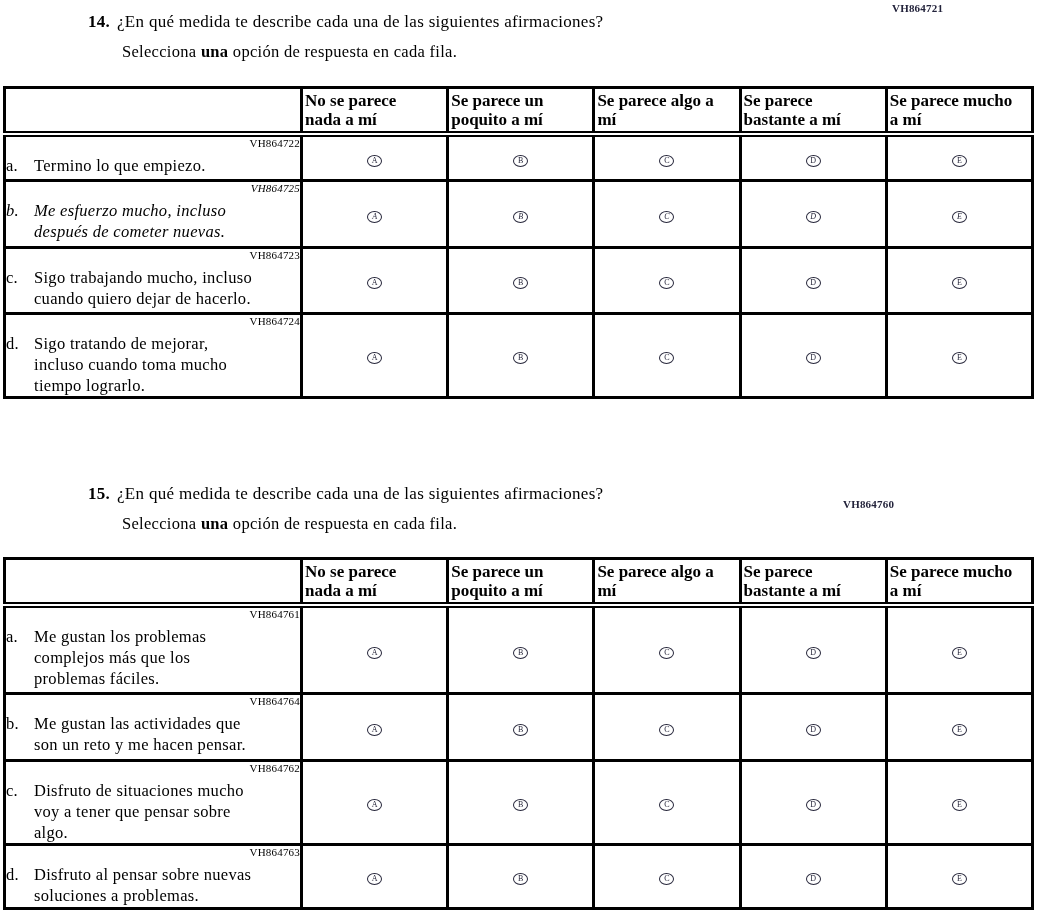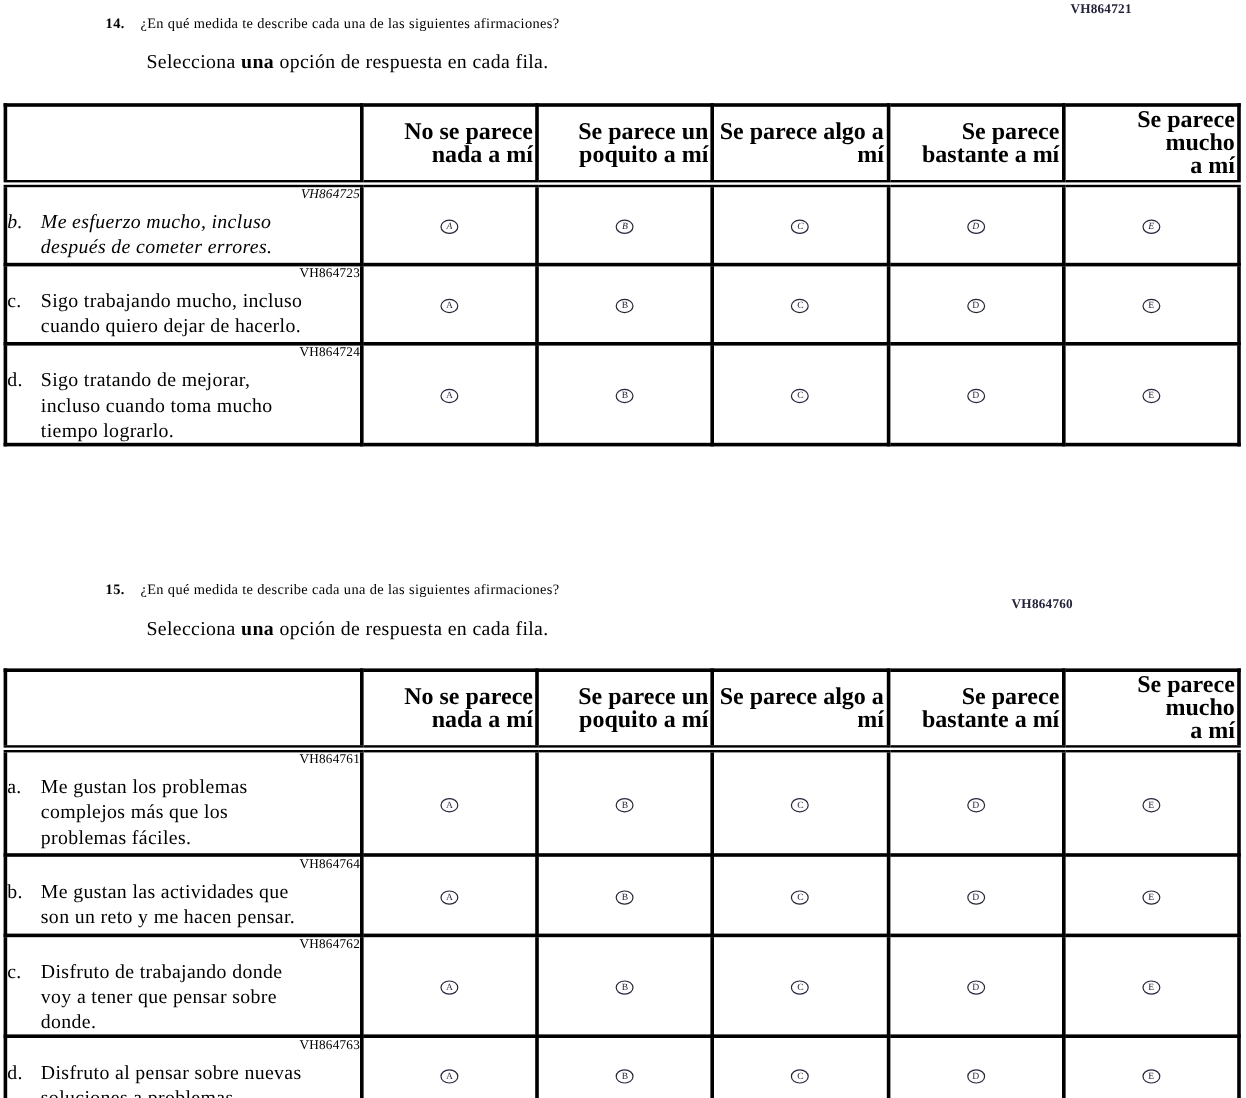--- a/index.html
+++ b/index.html
@@ -1,28 +1,28 @@
 <!DOCTYPE html>
 <html><head>
 <meta charset="utf-8">
 <style>
   html,body{margin:0;padding:0;background:#ffffff;}
   body{width:1038px;height:915px;position:relative;font-family:"Liberation Serif",serif;color:#000;}
   .page{position:absolute;inset:0;background:#fff;}
 
   .qcode{position:absolute;font-size:11px;letter-spacing:.2px;color:#23233b;font-weight:bold;}
-  .qhead{position:absolute;display:flex;font-size:12px;letter-spacing:.3px;white-space:nowrap;}
+  .qhead{position:absolute;display:flex;font-size:17px;letter-spacing:.3px;white-space:nowrap;}
   .qnum{font-weight:bold;width:29px;flex:none;}
   .qinstr{position:absolute;font-size:16.5px;letter-spacing:.3px;white-space:nowrap;}
   .bold{font-weight:bold;}
 
   table.grid{position:absolute;left:3px;width:1031px;border-collapse:collapse;table-layout:fixed;background:#fff;}
   table.grid th,table.grid td{border:3px solid #000;padding:0;}
   table.grid{border:2px solid #000;}
-  tr.hdr th{border-bottom:6px double #000;font-size:20px;font-weight:bold;line-height:19px;text-align:right;vertical-align:middle;padding:2px 2px;}
+  tr.hdr th{border-bottom:6px double #000;font-size:17px;font-weight:bold;line-height:19px;text-align:left;vertical-align:middle;padding:2px 2px;}
   td.stemcell{vertical-align:top;padding:1px 6px 3px 9px;}
   .rcode{text-align:right;font-size:11px;line-height:13px;letter-spacing:.2px;}
   .stmt{display:flex;margin-top:5px;font-size:16.5px;line-height:21px;letter-spacing:.3px;}
   .ltr{width:28px;flex:none;}
   .txt div:empty{display:none;}
   td.opt{text-align:center;vertical-align:middle;}
   .bubble{display:inline-flex;width:15px;height:12px;border:1.5px solid #26263a;border-radius:50%;
           align-items:center;justify-content:center;font-size:8px;line-height:1;color:#26263a;
           font-family:"Liberation Serif",serif;box-sizing:border-box;cursor:pointer;}
 </style>
@@ -66,29 +66,45 @@
       <th>
             <div>Se parece</div>
             <div>bastante a mí</div>
           </th>
       <th>
             <div>Se parece mucho</div>
             <div>a mí</div>
           </th>
     </tr>
 
+    <tr style="height:46px;">
+      <td class="stemcell">
+        <div class="rcode">VH864722</div>
+        <div class="stmt">
+              <span class="ltr">a.</span>
+          <div class="txt">
+                <div>Termino lo que empiezo.</div>
+              </div>
+            </div>
+      </td>
+      <td class="opt"><span class="bubble">A</span></td>
+      <td class="opt"><span class="bubble">B</span></td>
+      <td class="opt"><span class="bubble">C</span></td>
+      <td class="opt"><span class="bubble">D</span></td>
+      <td class="opt"><span class="bubble">E</span></td>
+    </tr>
 
     <tr style="height:67px;font-style:italic;">
       <td class="stemcell">
         <div class="rcode">VH864725</div>
         <div class="stmt">
               <span class="ltr">b.</span>
           <div class="txt">
                 <div>Me esfuerzo mucho, incluso</div>
-                <div>después de cometer errores.</div>
+                <div>después de cometer nuevas.</div>
               </div>
             </div>
       </td>
       <td class="opt"><span class="bubble">A</span></td>
       <td class="opt"><span class="bubble">B</span></td>
       <td class="opt"><span class="bubble">C</span></td>
       <td class="opt"><span class="bubble">D</span></td>
       <td class="opt"><span class="bubble">E</span></td>
     </tr>
 
@@ -209,23 +225,23 @@
       <td class="opt"><span class="bubble">D</span></td>
       <td class="opt"><span class="bubble">E</span></td>
     </tr>
 
     <tr style="height:82px;margin-left:16px;">
       <td class="stemcell">
         <div class="rcode">VH864762</div>
         <div class="stmt">
               <span class="ltr">c.</span>
           <div class="txt">
-                <div>Disfruto de trabajando donde</div>
+                <div>Disfruto de situaciones mucho</div>
                 <div>voy a tener que pensar sobre</div>
-                <div>donde.</div>
+                <div>algo.</div>
               </div>
             </div>
       </td>
       <td class="opt"><span class="bubble">A</span></td>
       <td class="opt"><span class="bubble">B</span></td>
       <td class="opt"><span class="bubble">C</span></td>
       <td class="opt"><span class="bubble">D</span></td>
       <td class="opt"><span class="bubble">E</span></td>
     </tr>
 

